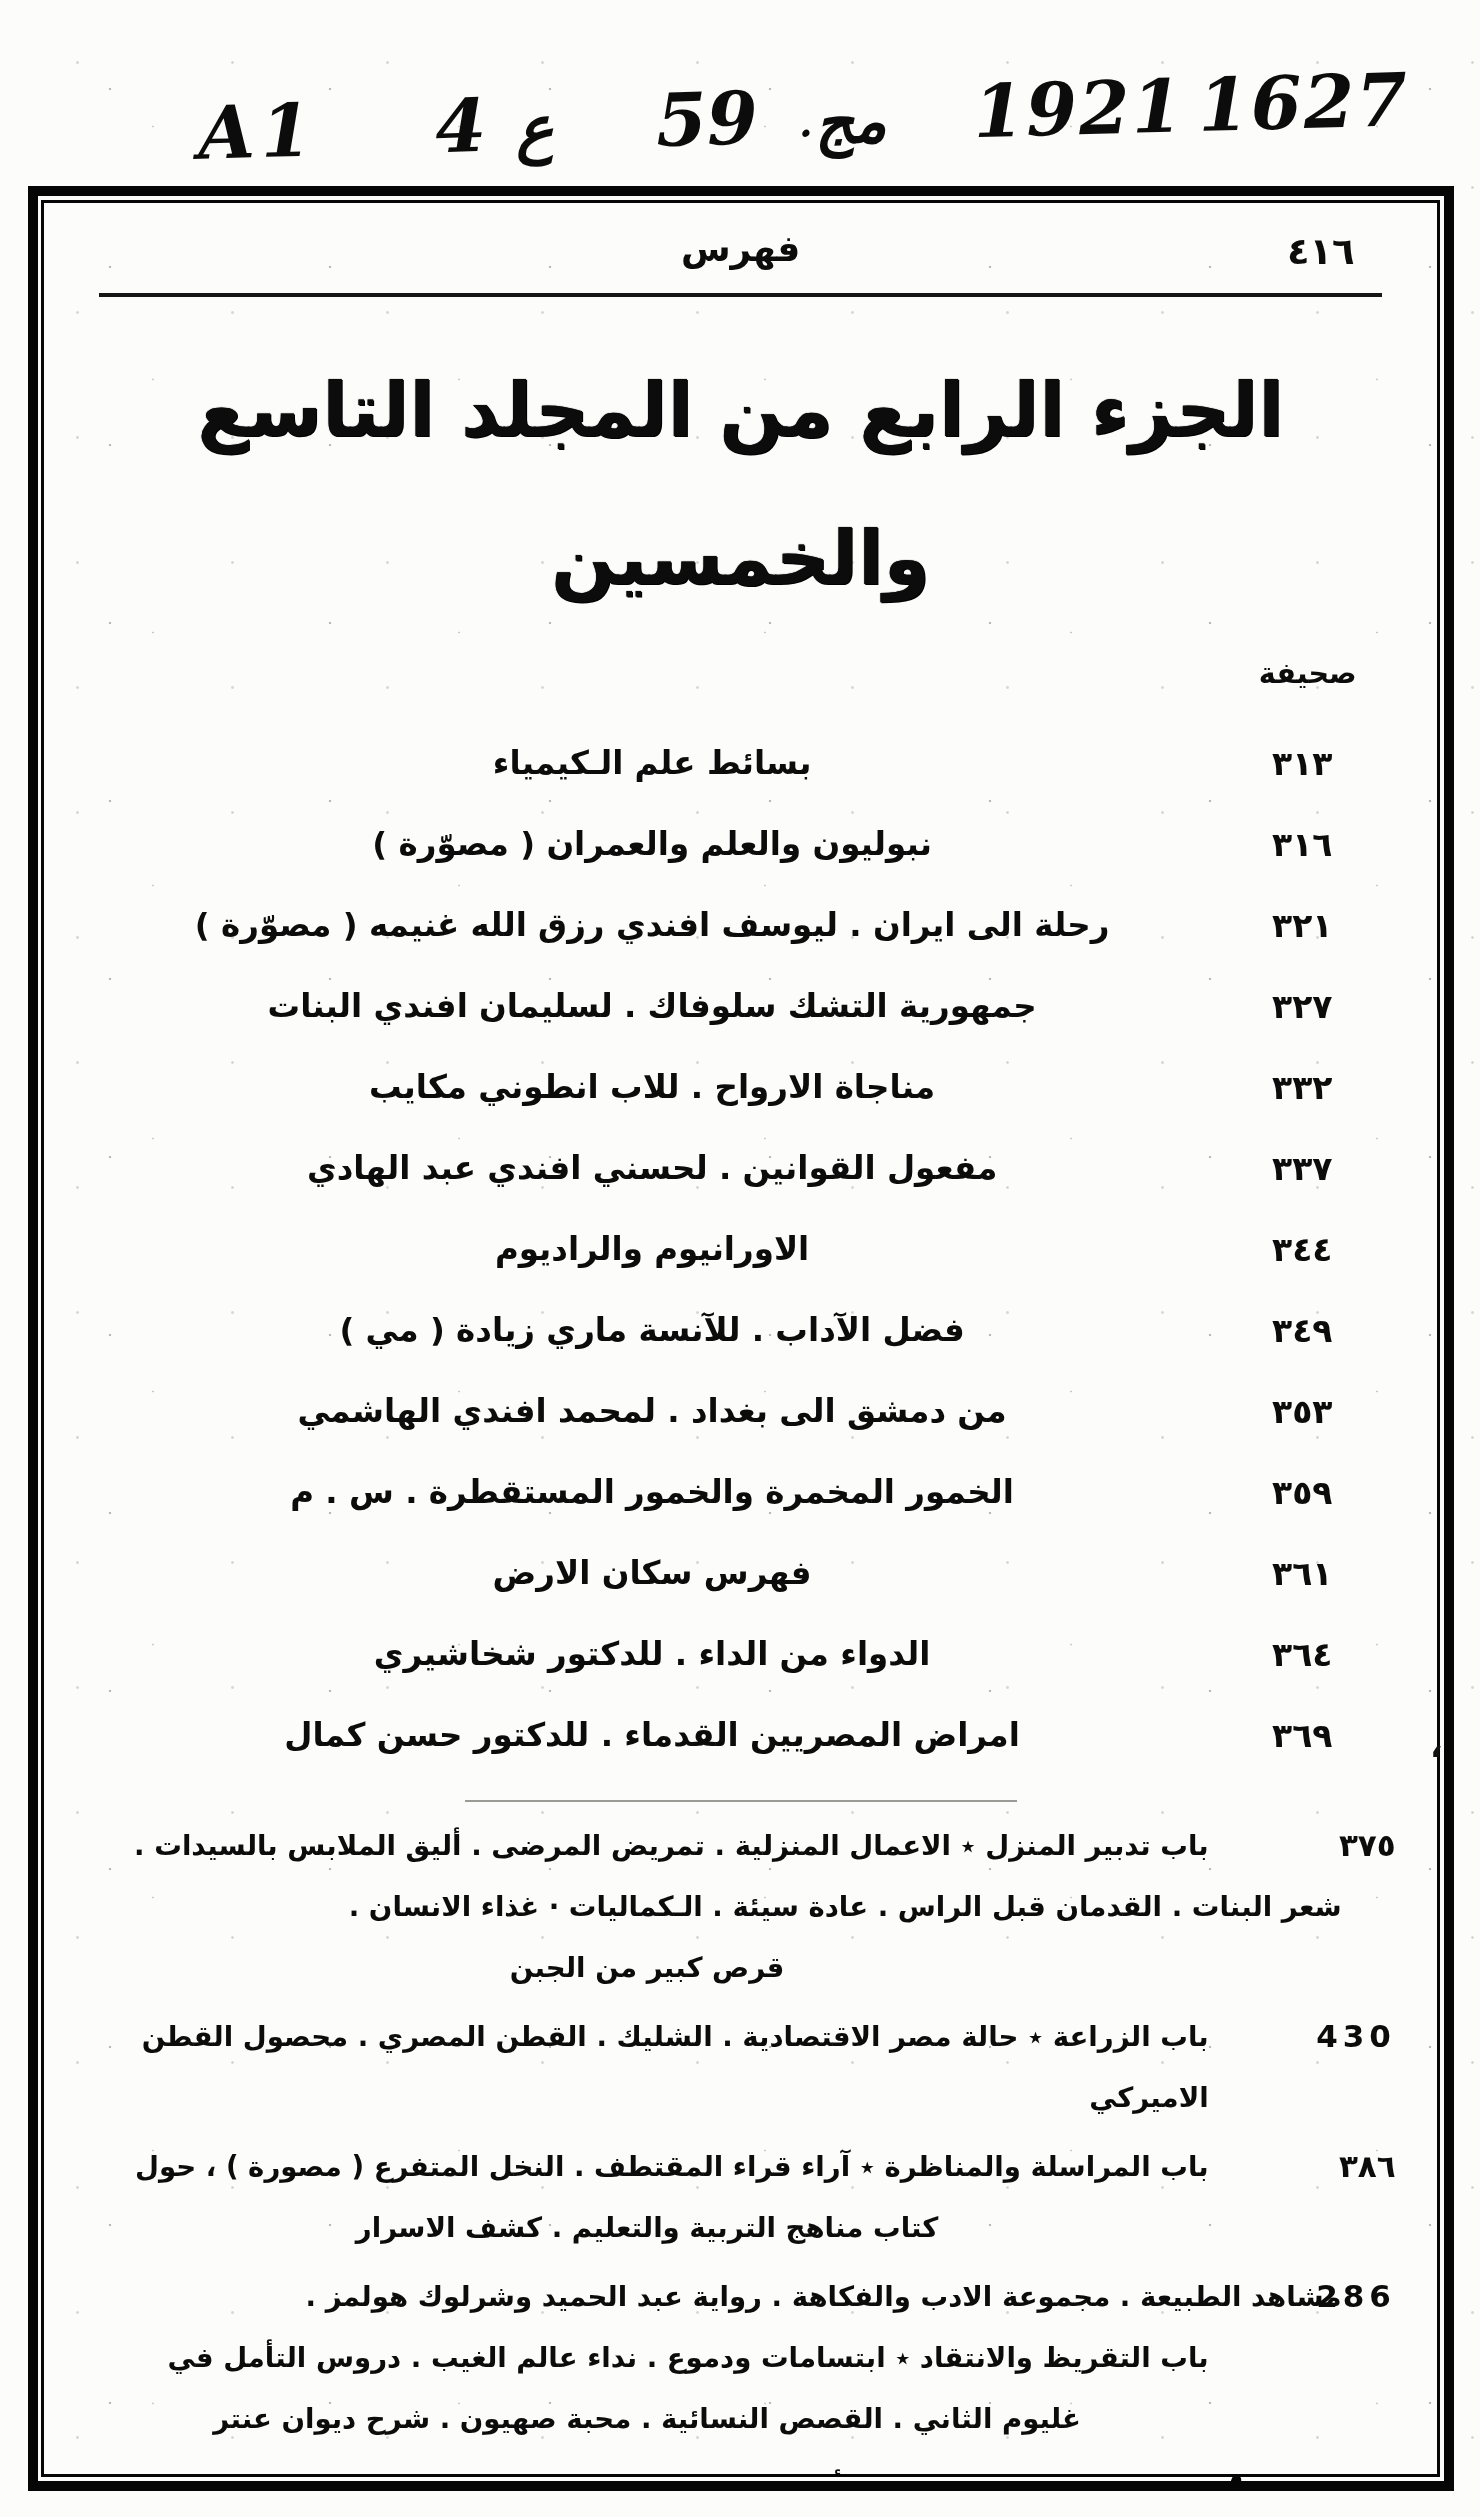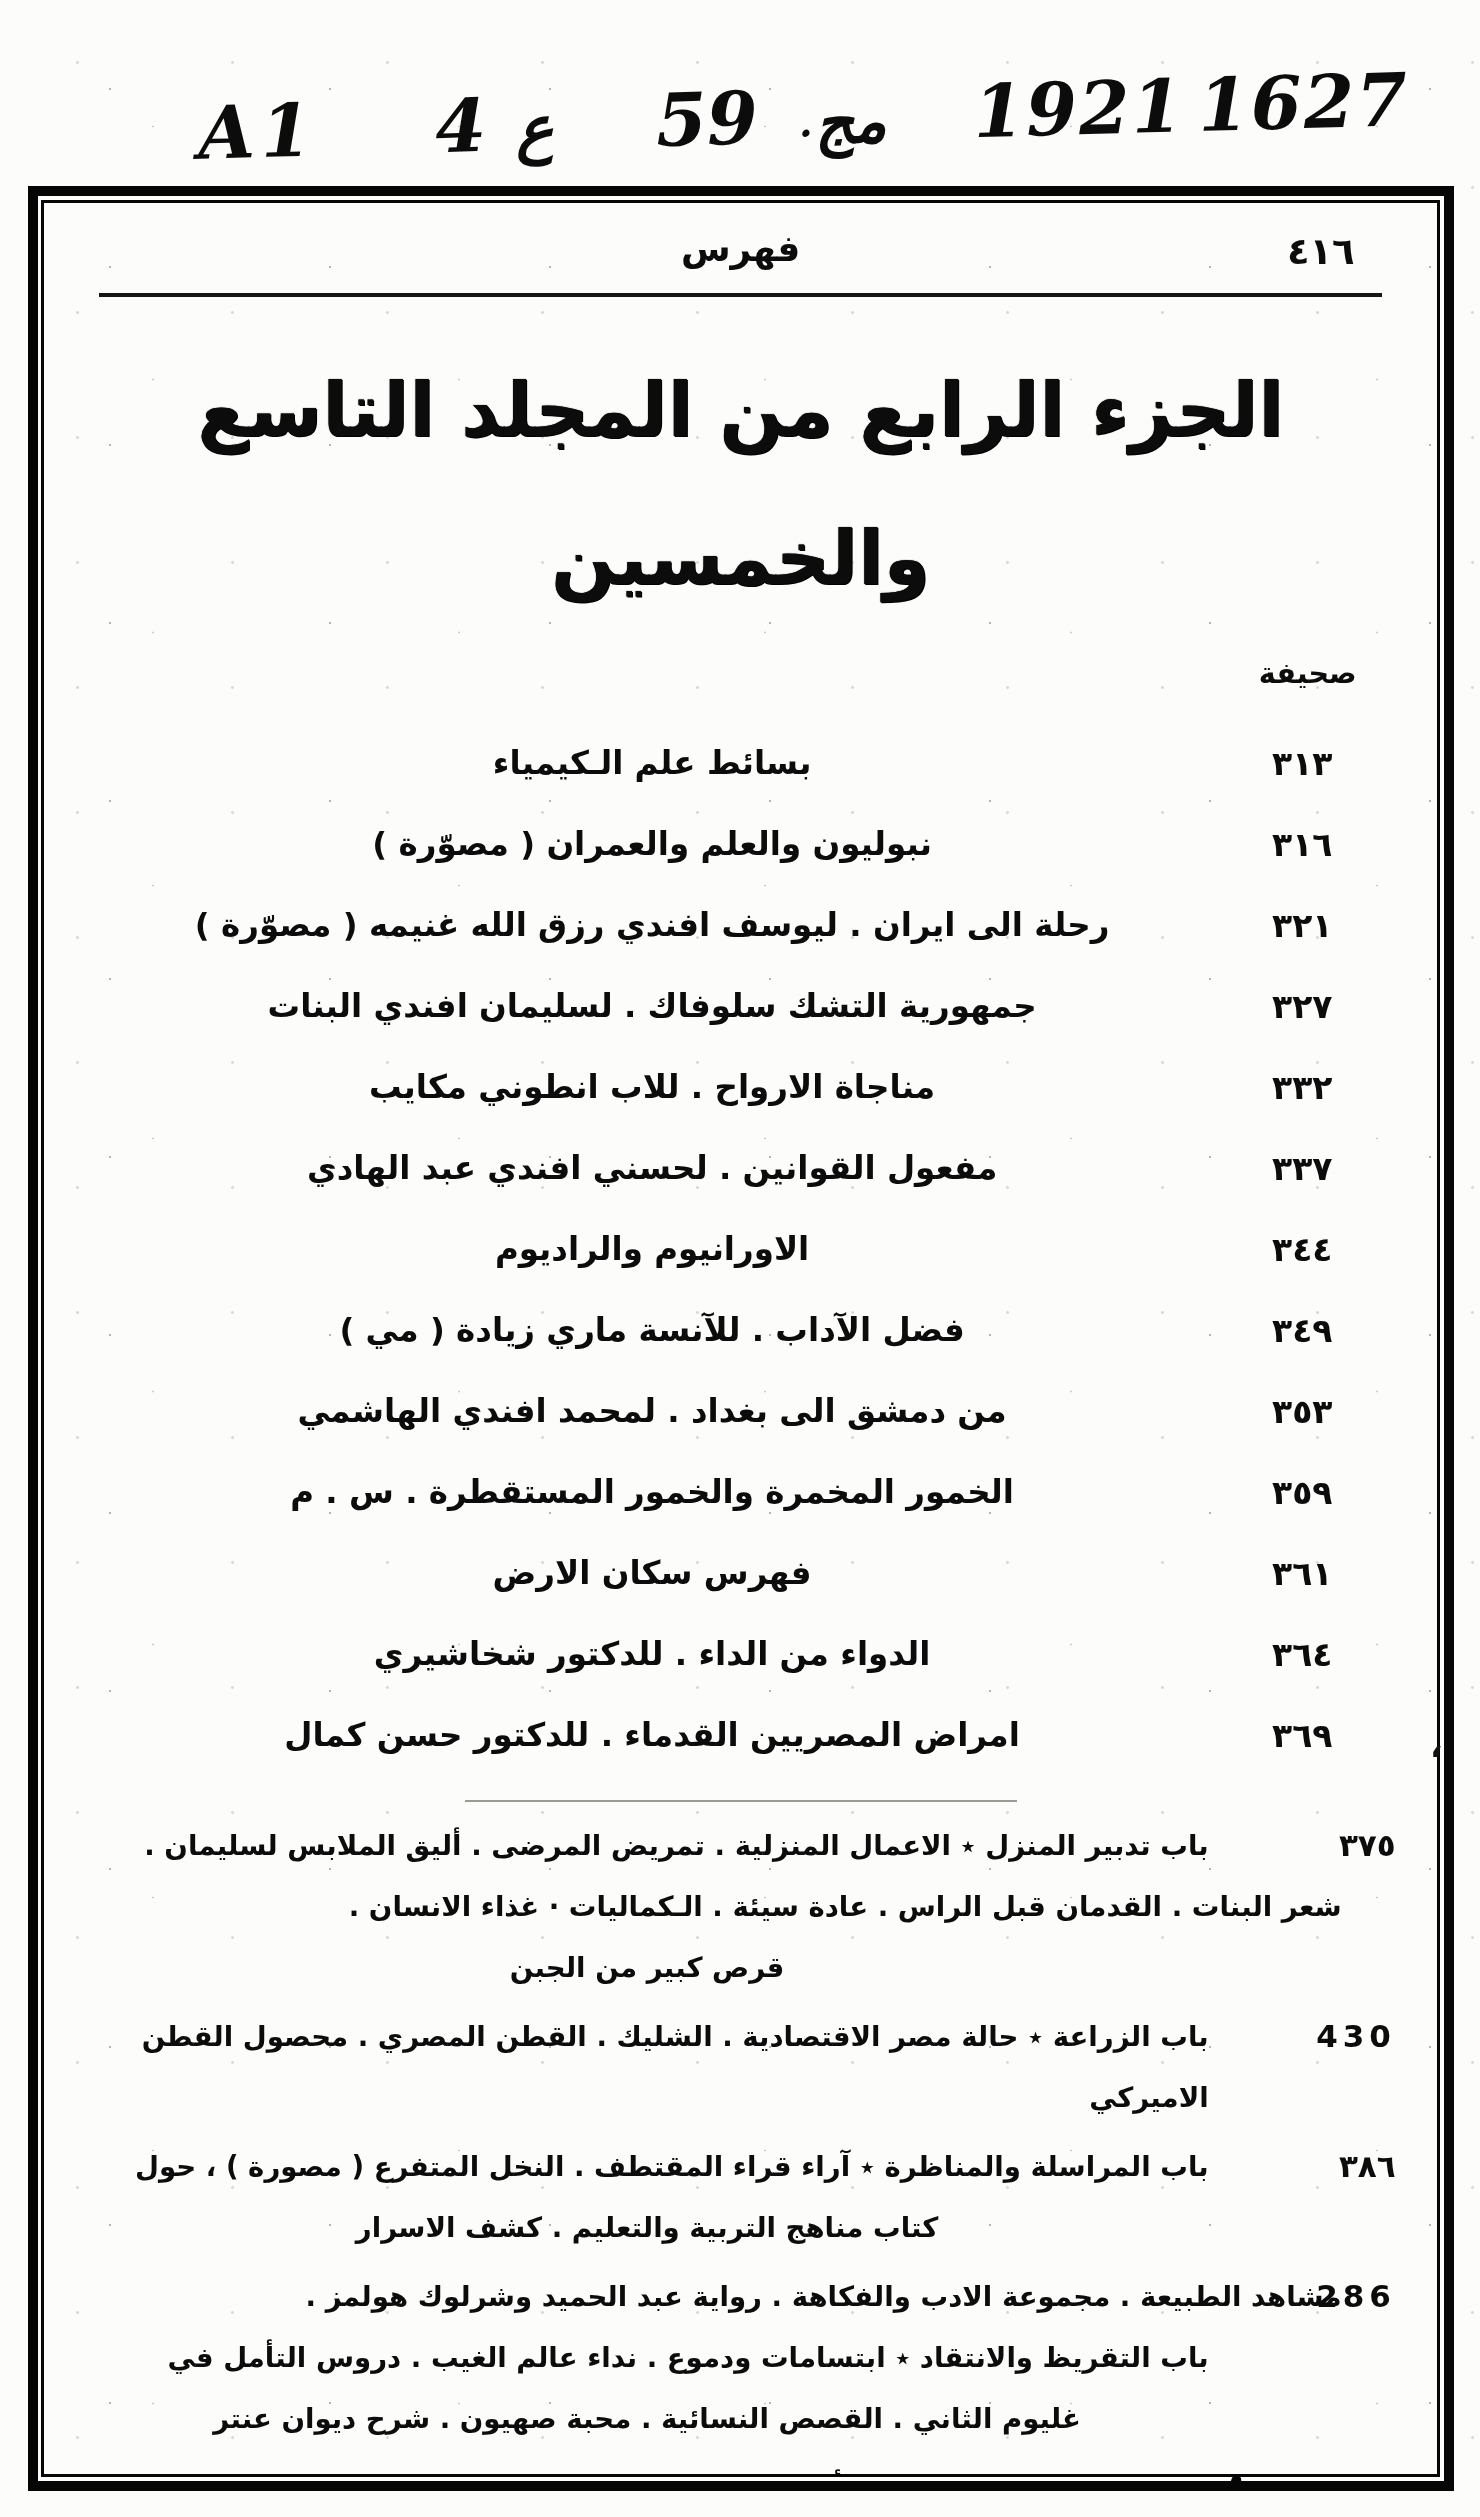--- a/index.html
+++ b/index.html
@@ -214,21 +214,21 @@
         </div>
       </div>
 
       <hr class="divider">
 
       <div class="sections">
 
         <div class="section-row">
           <div class="section-page">٣٧٥</div>
           <div class="section-body">
-            <div class="section-line">باب تدبير المنزل ٭ الاعمال المنزلية . تمريض المرضى . أليق الملابس لسليمان .</div>
+            <div class="section-line">باب تدبير المنزل ٭ الاعمال المنزلية . تمريض المرضى . أليق الملابس بالسيدات .</div>
             <div class="section-line wide">شعر البنات . القدمان قبل الراس . عادة سيئة . الـكماليات · غذاء الانسان .</div>
             <div class="section-line center">قرص كبير من الجبن</div>
           </div>
         </div>
 
         <div class="section-row">
           <div class="section-page">430</div>
           <div class="section-body">
             <div class="section-line">باب الزراعة ٭ حالة مصر الاقتصادية . الشليك . القطن المصري . محصول القطن</div>
             <div class="section-line">الاميركي</div>

